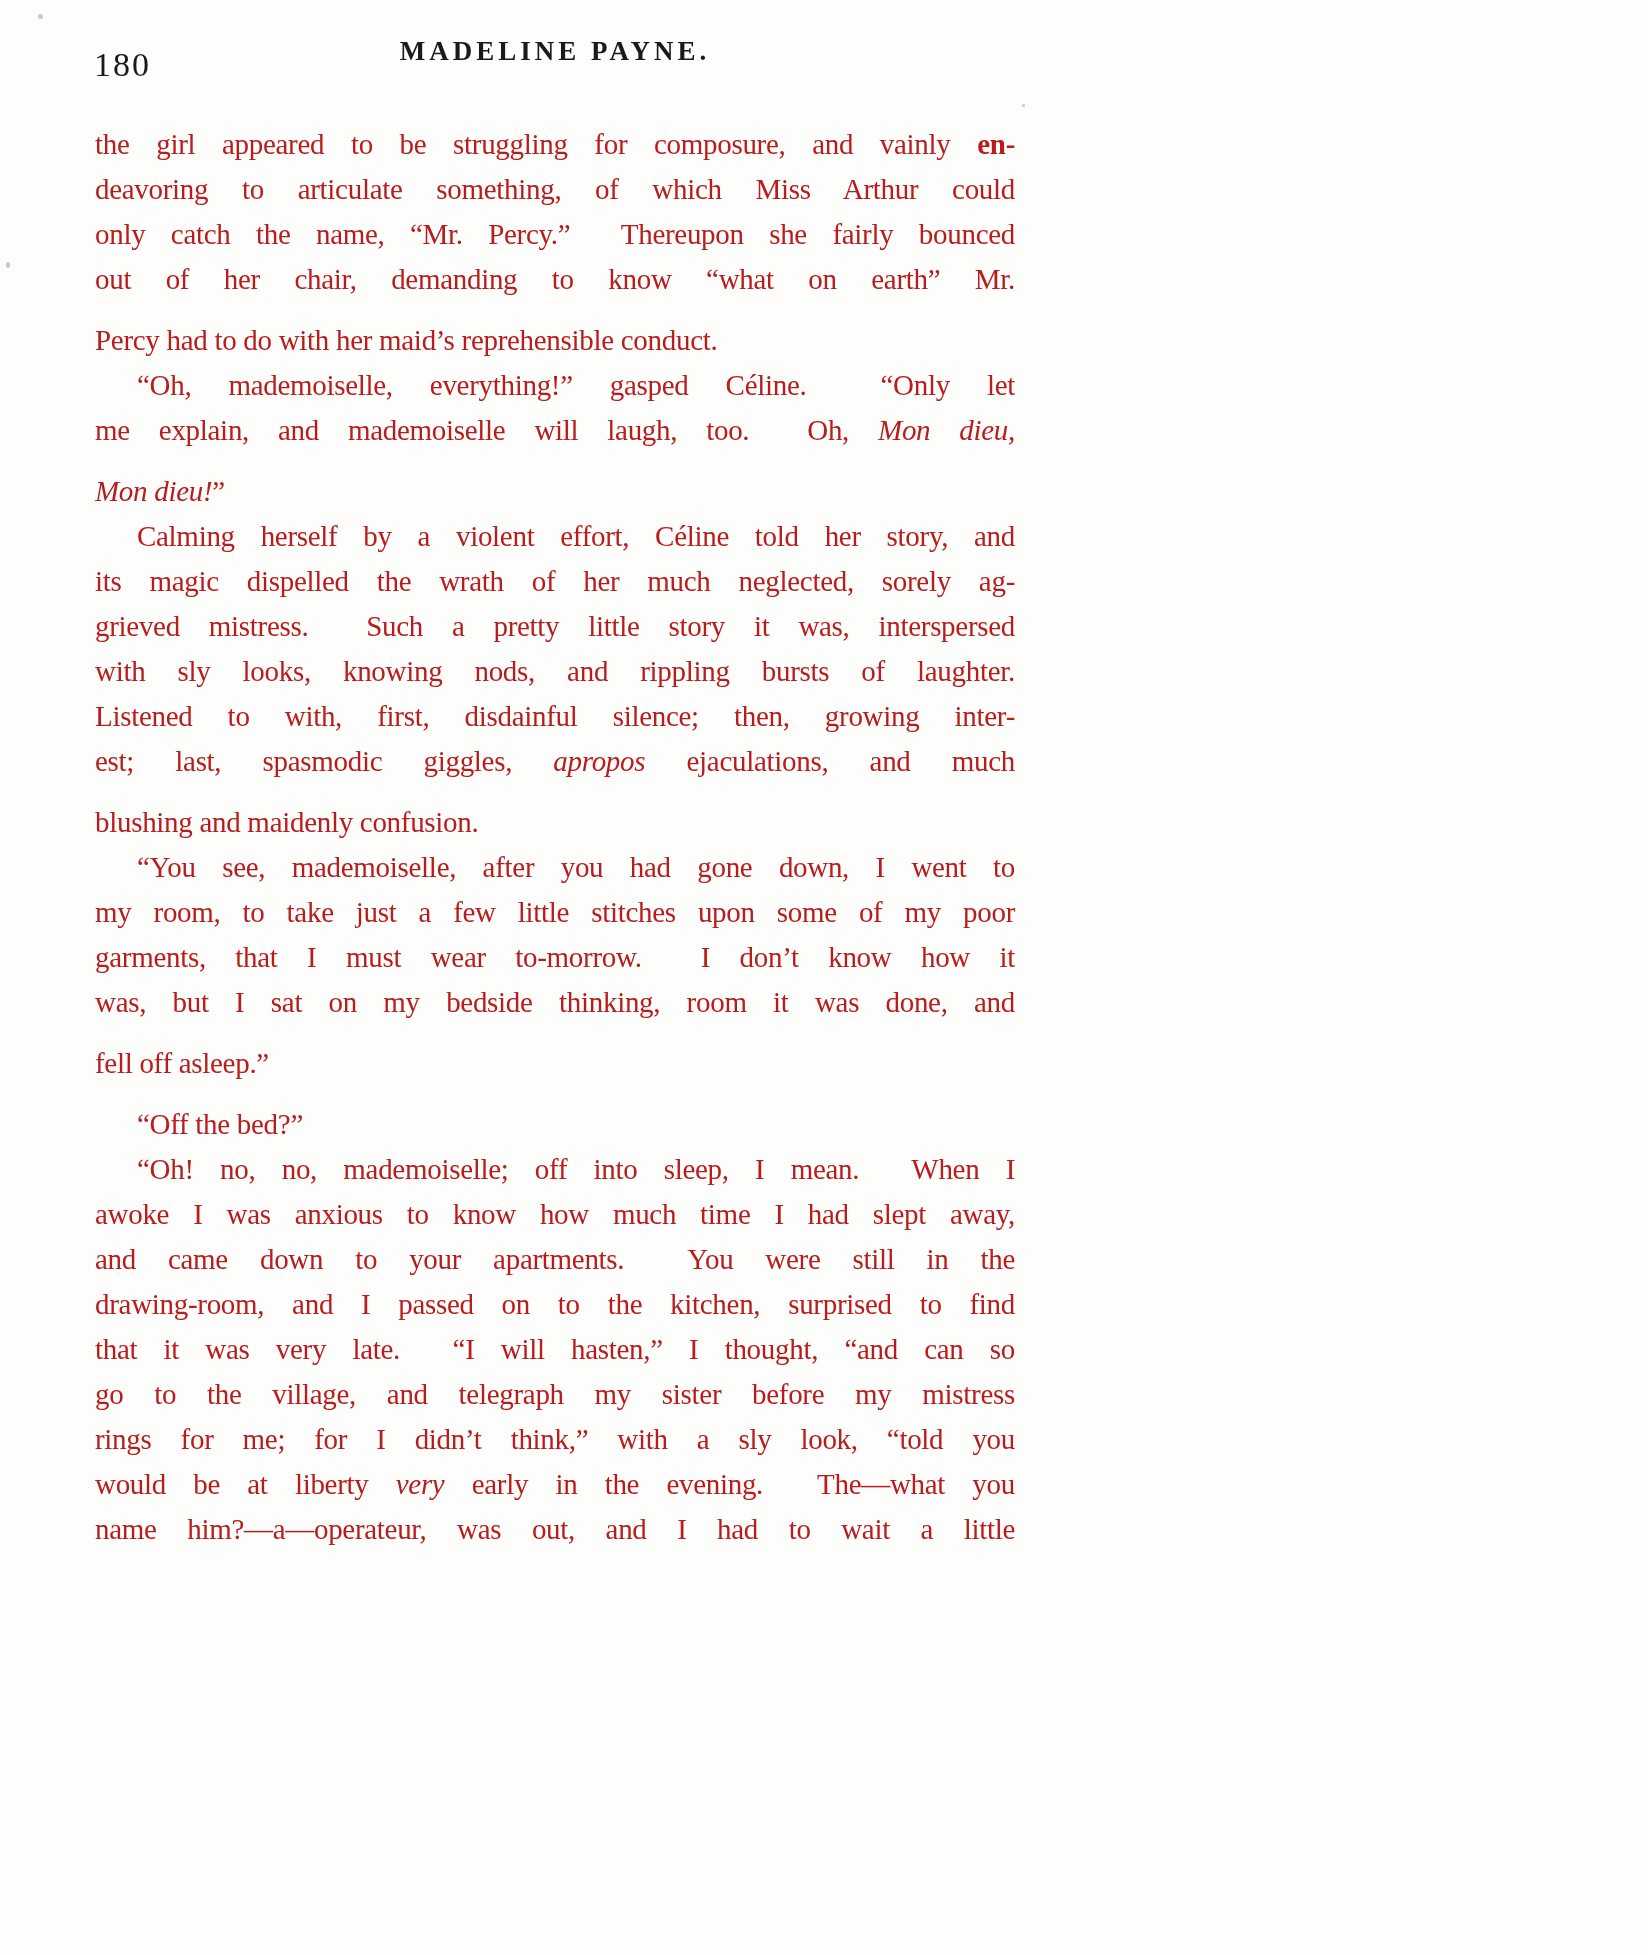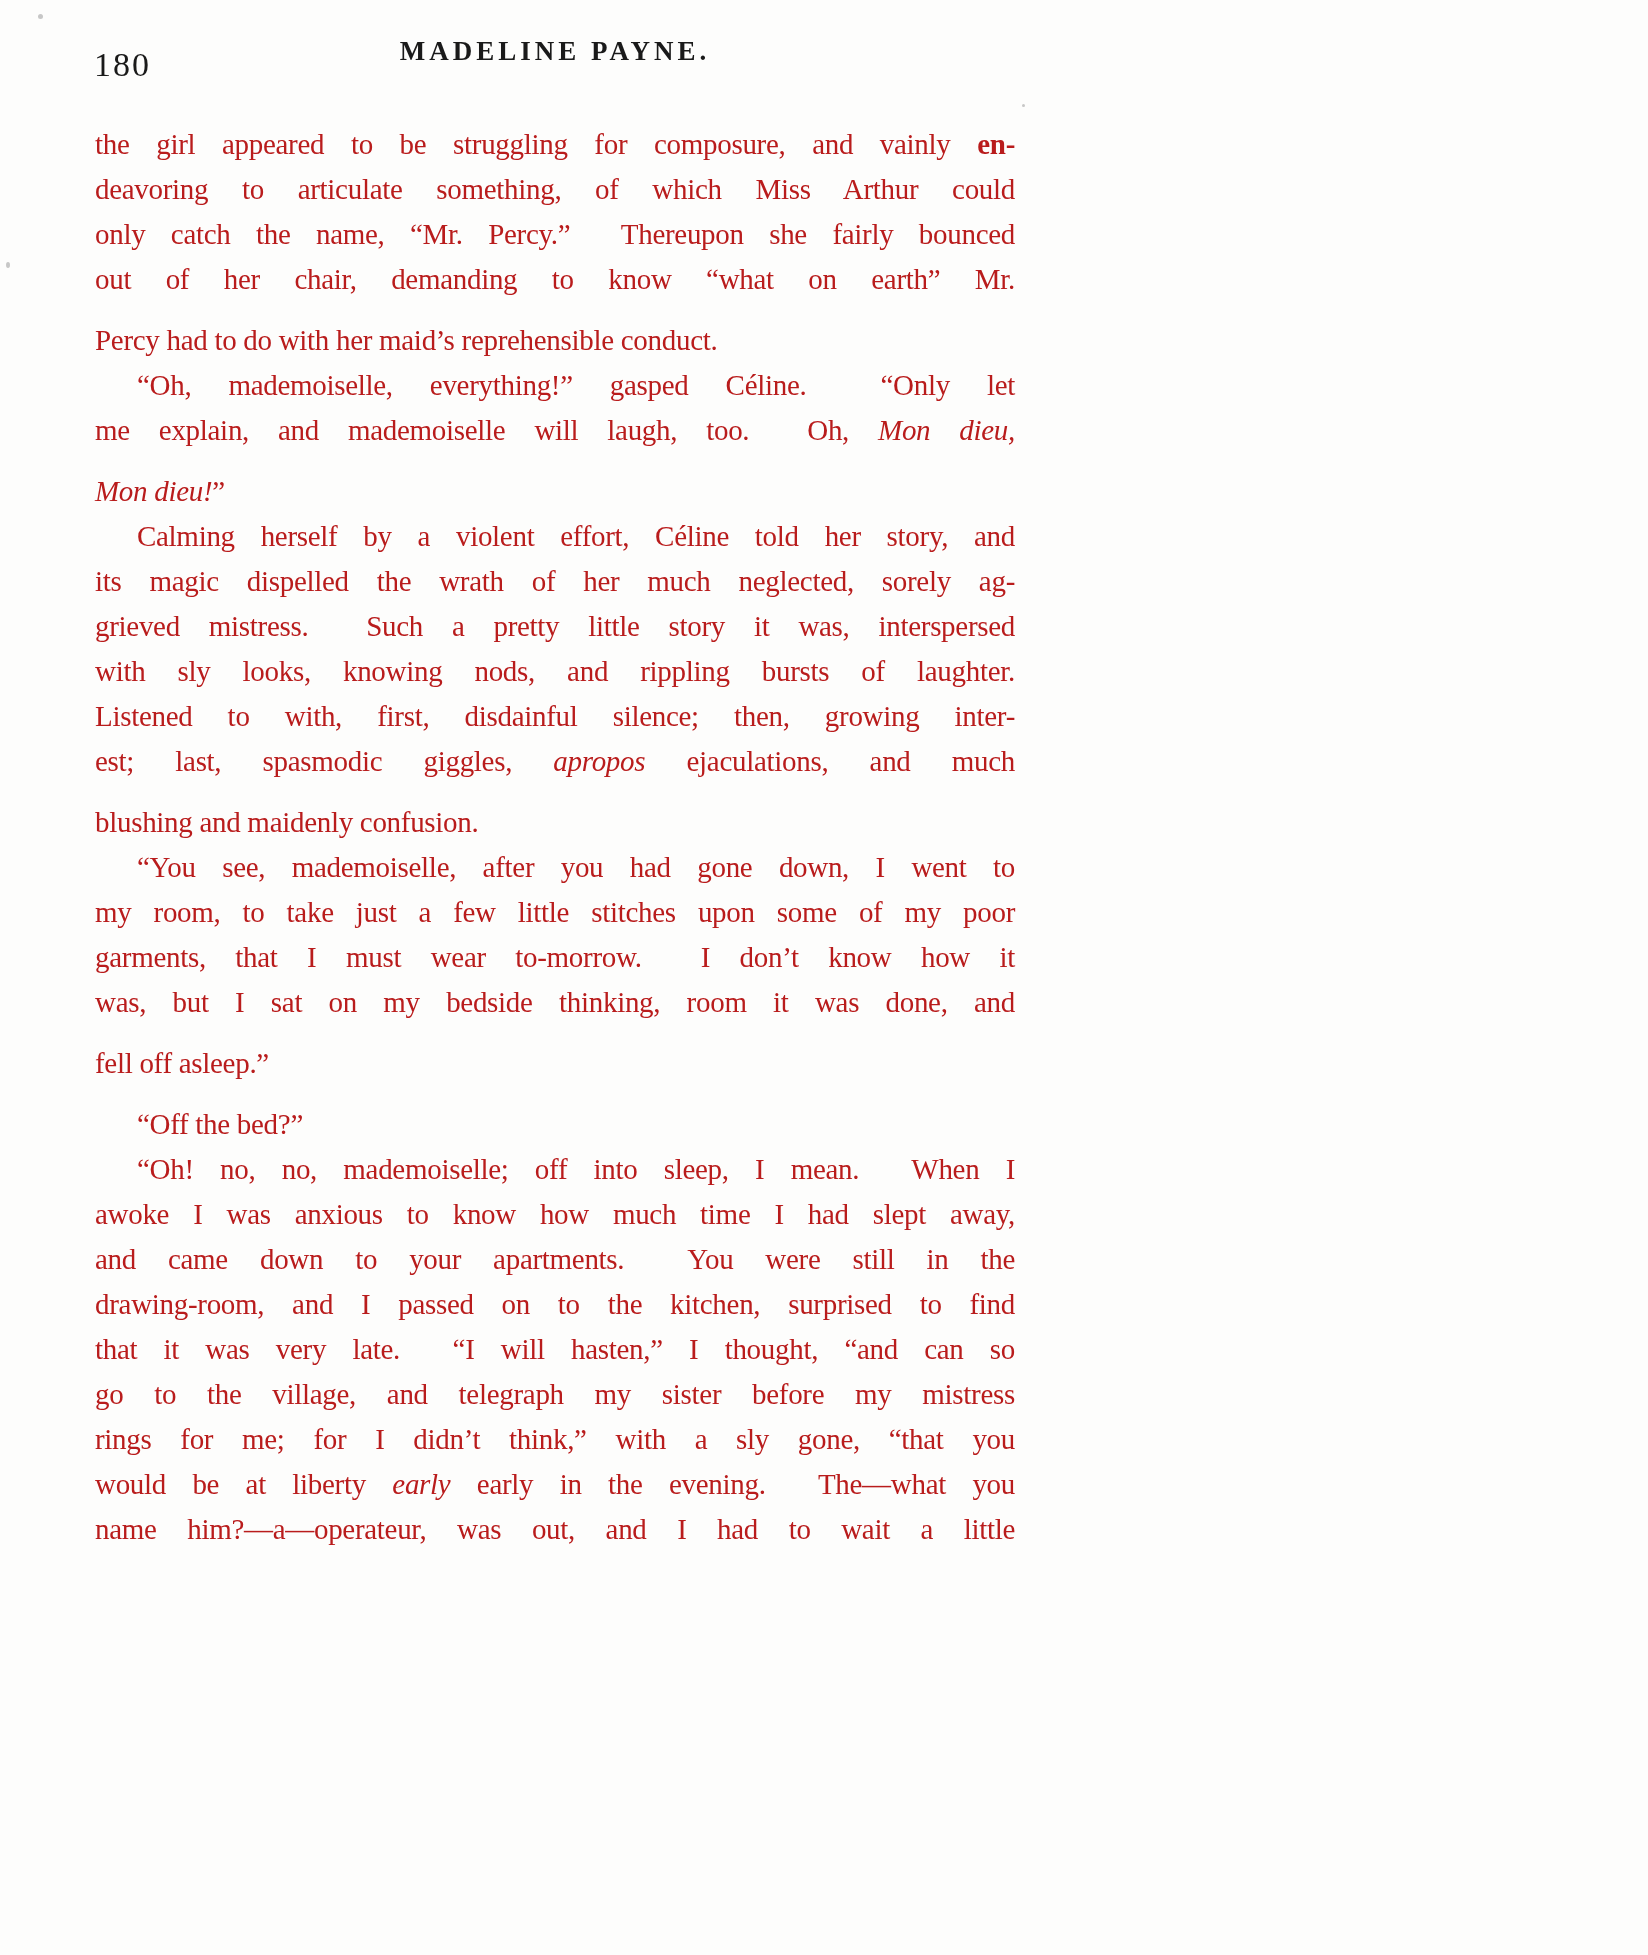--- a/index.html
+++ b/index.html
@@ -119,22 +119,22 @@
       <div class="paragraph">
         <div class="line last indent"><span>“Off the bed?”</span></div>
       </div>
       <div class="paragraph">
         <div class="line indent"><span>“Oh! no, no, mademoiselle; off into sleep, I mean.&nbsp; When I</span></div>
         <div class="line"><span>awoke I was anxious to know how much time I had slept away,</span></div>
         <div class="line"><span>and came down to your apartments.&nbsp; You were still in the</span></div>
         <div class="line"><span>drawing-room, and I passed on to the kitchen, surprised to find</span></div>
         <div class="line"><span>that it was very late.&nbsp; “I will hasten,” I thought, “and can so</span></div>
         <div class="line"><span>go to the village, and telegraph my sister before my mistress</span></div>
-        <div class="line"><span>rings for me; for I didn’t think,” with a sly gone, “that you</span></div>
-        <div class="line"><span>would be at liberty </span><span class="italic">early</span><span> early in the evening.&nbsp; The—what you</span></div>
+        <div class="line"><span>rings for me; for I didn’t think,” with a sly look, “told you</span></div>
+        <div class="line"><span>would be at liberty </span><span class="italic">very</span><span> early in the evening.&nbsp; The—what you</span></div>
         <div class="line"><span>name him?—a—operateur, was out, and I had to wait a little</span></div>
       </div>
     </div>
 
   <div class="speck" style="left:38px;top:14px;width:5px;height:5px;"></div>
   <div class="speck" style="left:6px;top:262px;width:4px;height:6px;"></div>
   <div class="speck" style="left:1022px;top:104px;width:3px;height:3px;"></div>
 
 </div>
 

